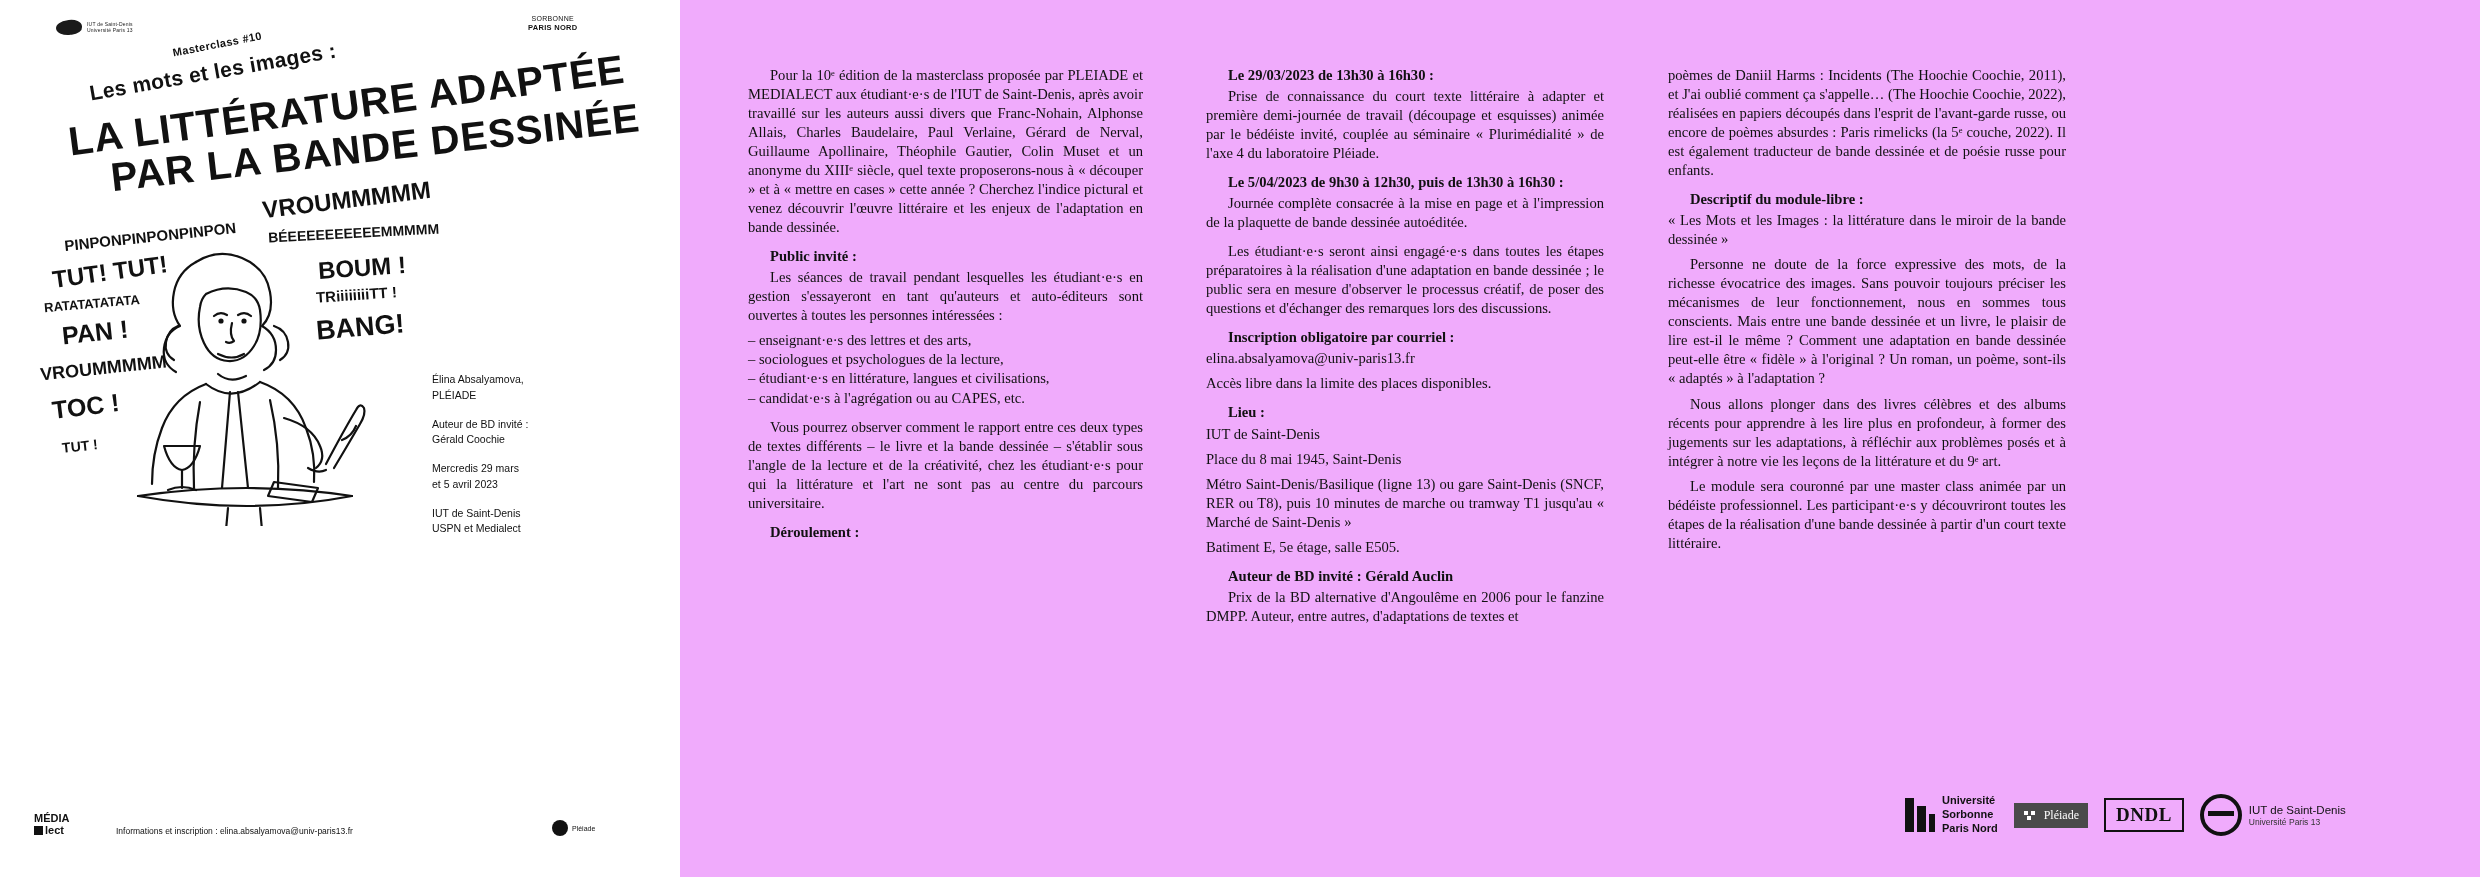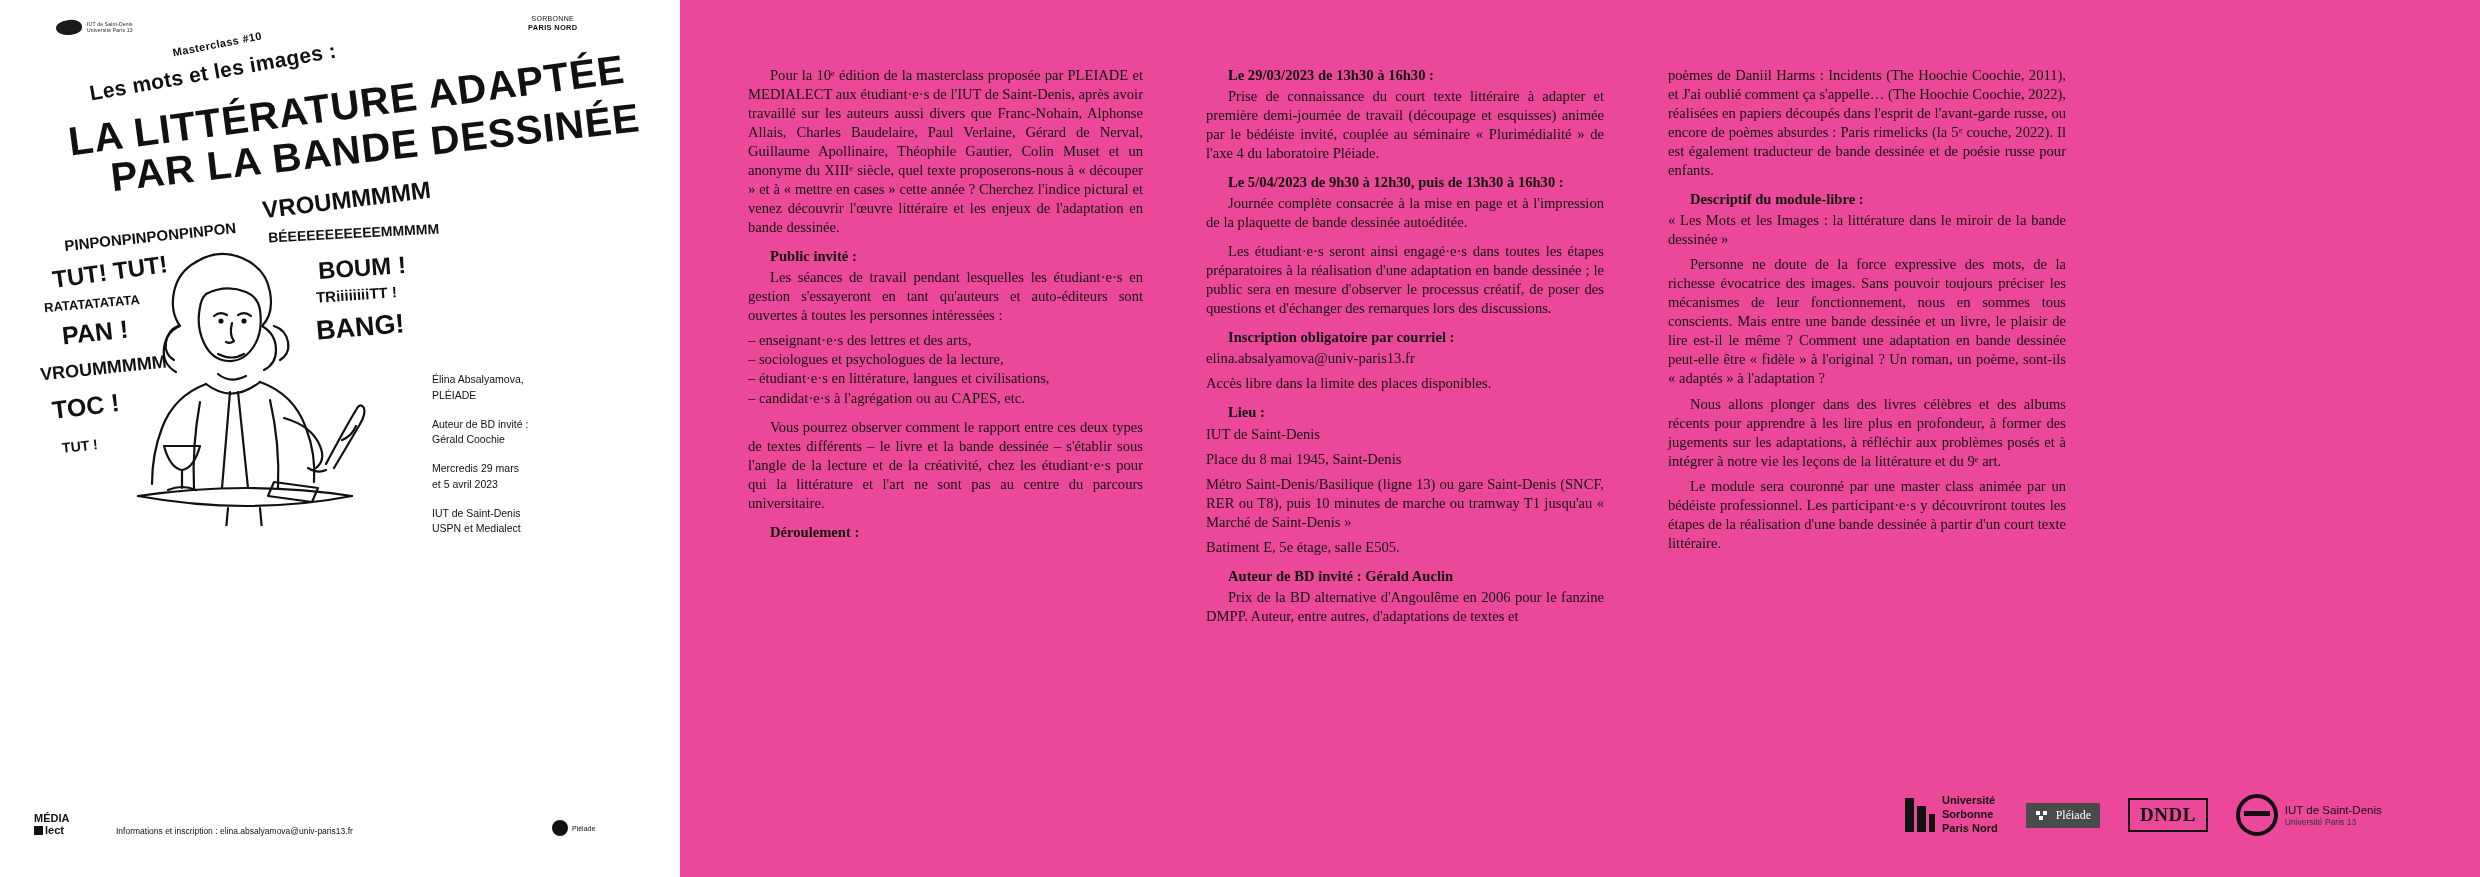--- a/index.html
+++ b/index.html
@@ -11,21 +11,21 @@
     width: 2480px;
     height: 877px;
     font-family: "Liberation Serif", serif;
     color: #111111;
     overflow: hidden;
   }
   .page {
     position: relative;
     width: 2480px;
     height: 877px;
-    background: #ec4899;
+    background: #f0abfc;
   }
 
   
   .poster {
     position: absolute;
     left: 0;
     top: 0;
     width: 680px;
     height: 877px;
     background: #ffffff;
@@ -234,21 +234,21 @@
 
   
   .logo-strip {
     position: absolute;
     left: 1905px;
     top: 780px;
     width: 540px;
     height: 70px;
     display: flex;
     align-items: center;
-    gap: 28px;
+    gap: 16px;
   }
   .logo-box {
     display: flex;
     align-items: center;
     gap: 7px;
     font-family: "Liberation Sans", sans-serif;
     color: #111;
   }
   .logo-usp .mark {
     width: 30px; height: 34px;

